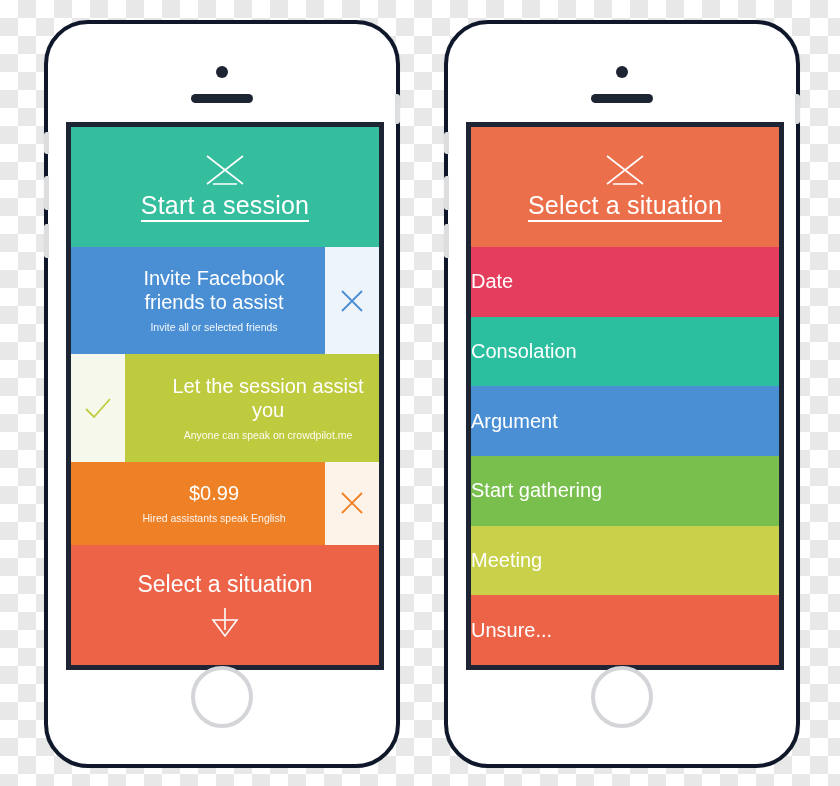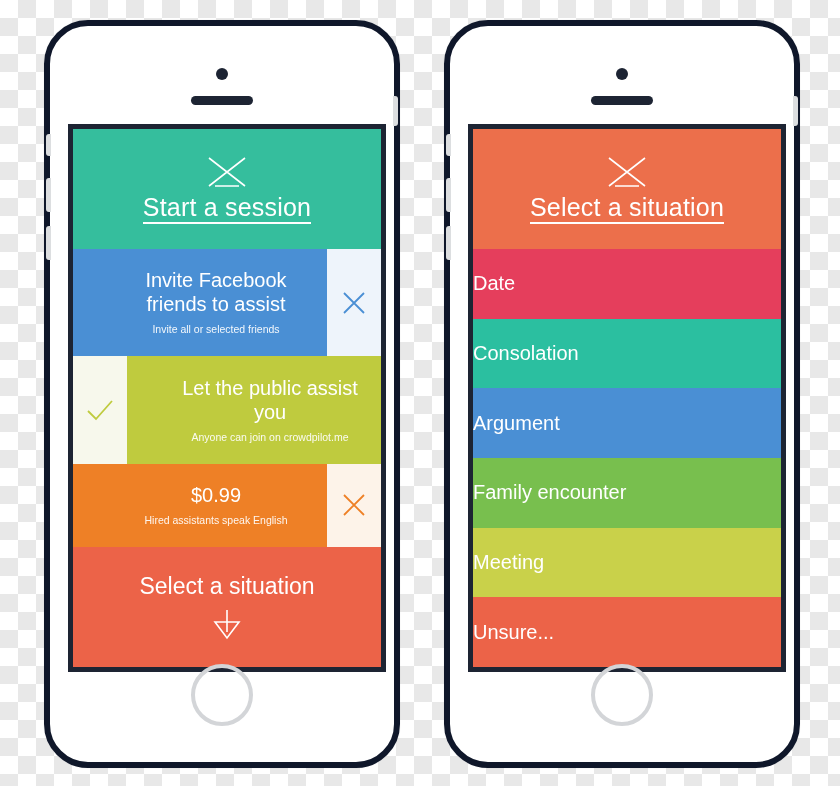--- a/index.html
+++ b/index.html
@@ -13,21 +13,21 @@
       linear-gradient(45deg, #e8e8e8 25%, transparent 25%, transparent 75%, #e8e8e8 75%),
       linear-gradient(45deg, #e8e8e8 25%, transparent 25%, transparent 75%, #e8e8e8 75%);
     background-size:36px 36px;
     background-position:0 0, 18px 18px;
   }
 
   
   .phone {
     position:absolute;
     background:#ffffff;
-    border:6px solid #0f172a;
+    border:4px solid #0f172a;
     border-radius:44px;
     box-shadow:0 0 0 1px rgba(0,0,0,0.02);
   }
   .phone-left  { left:44px;  top:20px; width:356px; height:748px; }
   .phone-right { left:444px; top:20px; width:356px; height:748px; }
 
   
   .btn-mute   { position:absolute; left:-4px; top:108px; width:5px;  height:22px; background:#dcdee0; border-radius:3px 0 0 3px; }
   .btn-volup  { position:absolute; left:-4px; top:152px; width:5px;  height:34px; background:#dcdee0; border-radius:3px 0 0 3px; }
   .btn-voldn  { position:absolute; left:-4px; top:200px; width:5px;  height:34px; background:#dcdee0; border-radius:3px 0 0 3px; }
@@ -136,22 +136,22 @@
       </div>
     </div>
 
     <div class="opt-row" id="l-opt1" style="background: rgb(191, 203, 62);">
       <div class="opt-side" id="l-side1" style="background: rgb(247, 248, 236);">
         <svg class="check-mark" viewBox="0 0 30 24">
           <path d="M3 13 L11 21 L27 3" fill="none" stroke="#BFCB3E" stroke-width="1.8"></path>
         </svg>
       </div>
       <div class="opt-main">
-        <div class="opt-title">Let the public assist you</div>
-        <div class="opt-sub">Anyone can join on crowdpilot.me</div>
+        <div class="opt-title">Let the session assist you</div>
+        <div class="opt-sub">Anyone can speak on crowdpilot.me</div>
       </div>
     </div>
 
     <div class="opt-row" id="l-opt2" style="background: rgb(238, 128, 38);">
       <div class="opt-main">
         <div class="opt-title">$0.99</div>
         <div class="opt-sub">Hired assistants speak English</div>
       </div>
       <div class="opt-side" id="l-side2" style="background: rgb(253, 243, 233);">
         <svg class="x-mark" viewBox="0 0 26 26">
@@ -191,21 +191,21 @@
     <div class="sit-row" id="r-row0" style="background: rgb(229, 62, 92);">
         <span>Date</span>
       </div>
     <div class="sit-row" id="r-row2" style="background: rgb(43, 191, 160);">
         <span>Consolation</span>
       </div>
     <div class="sit-row" id="r-row1" style="background: rgb(74, 143, 212);">
         <span>Argument</span>
       </div>
     <div class="sit-row" id="r-row3" style="background: rgb(120, 191, 78);">
-        <span>Family encounter</span>
+        <span>Start gathering</span>
       </div>
     <div class="sit-row" id="r-row4" style="background: rgb(201, 209, 74);">
         <span>Meeting</span>
       </div>
     <div class="sit-row" id="r-row6" style="background: rgb(236, 99, 72);">
         <span>Unsure...</span>
       </div>
 
   </div>
   <div class="home-btn"></div>

